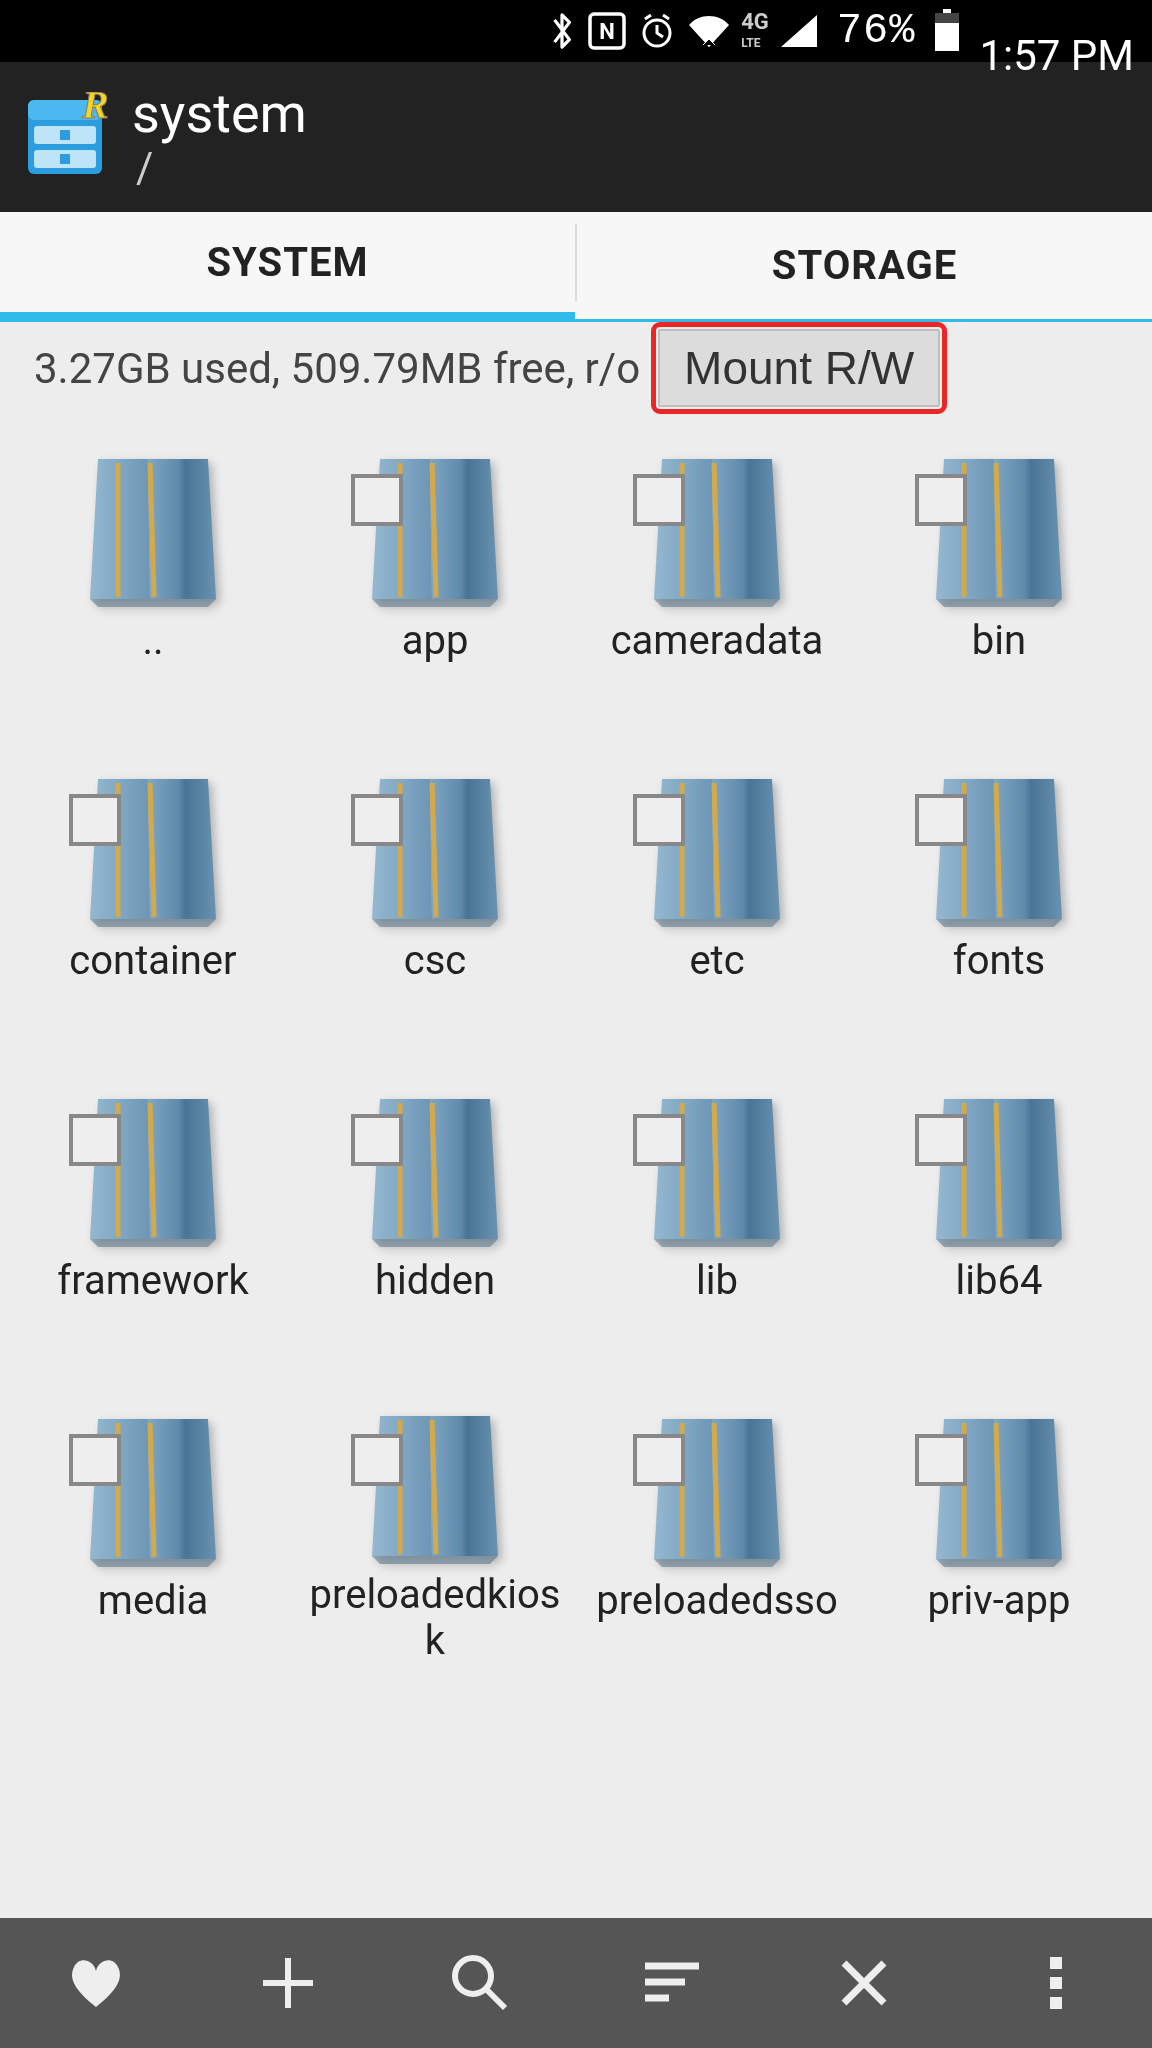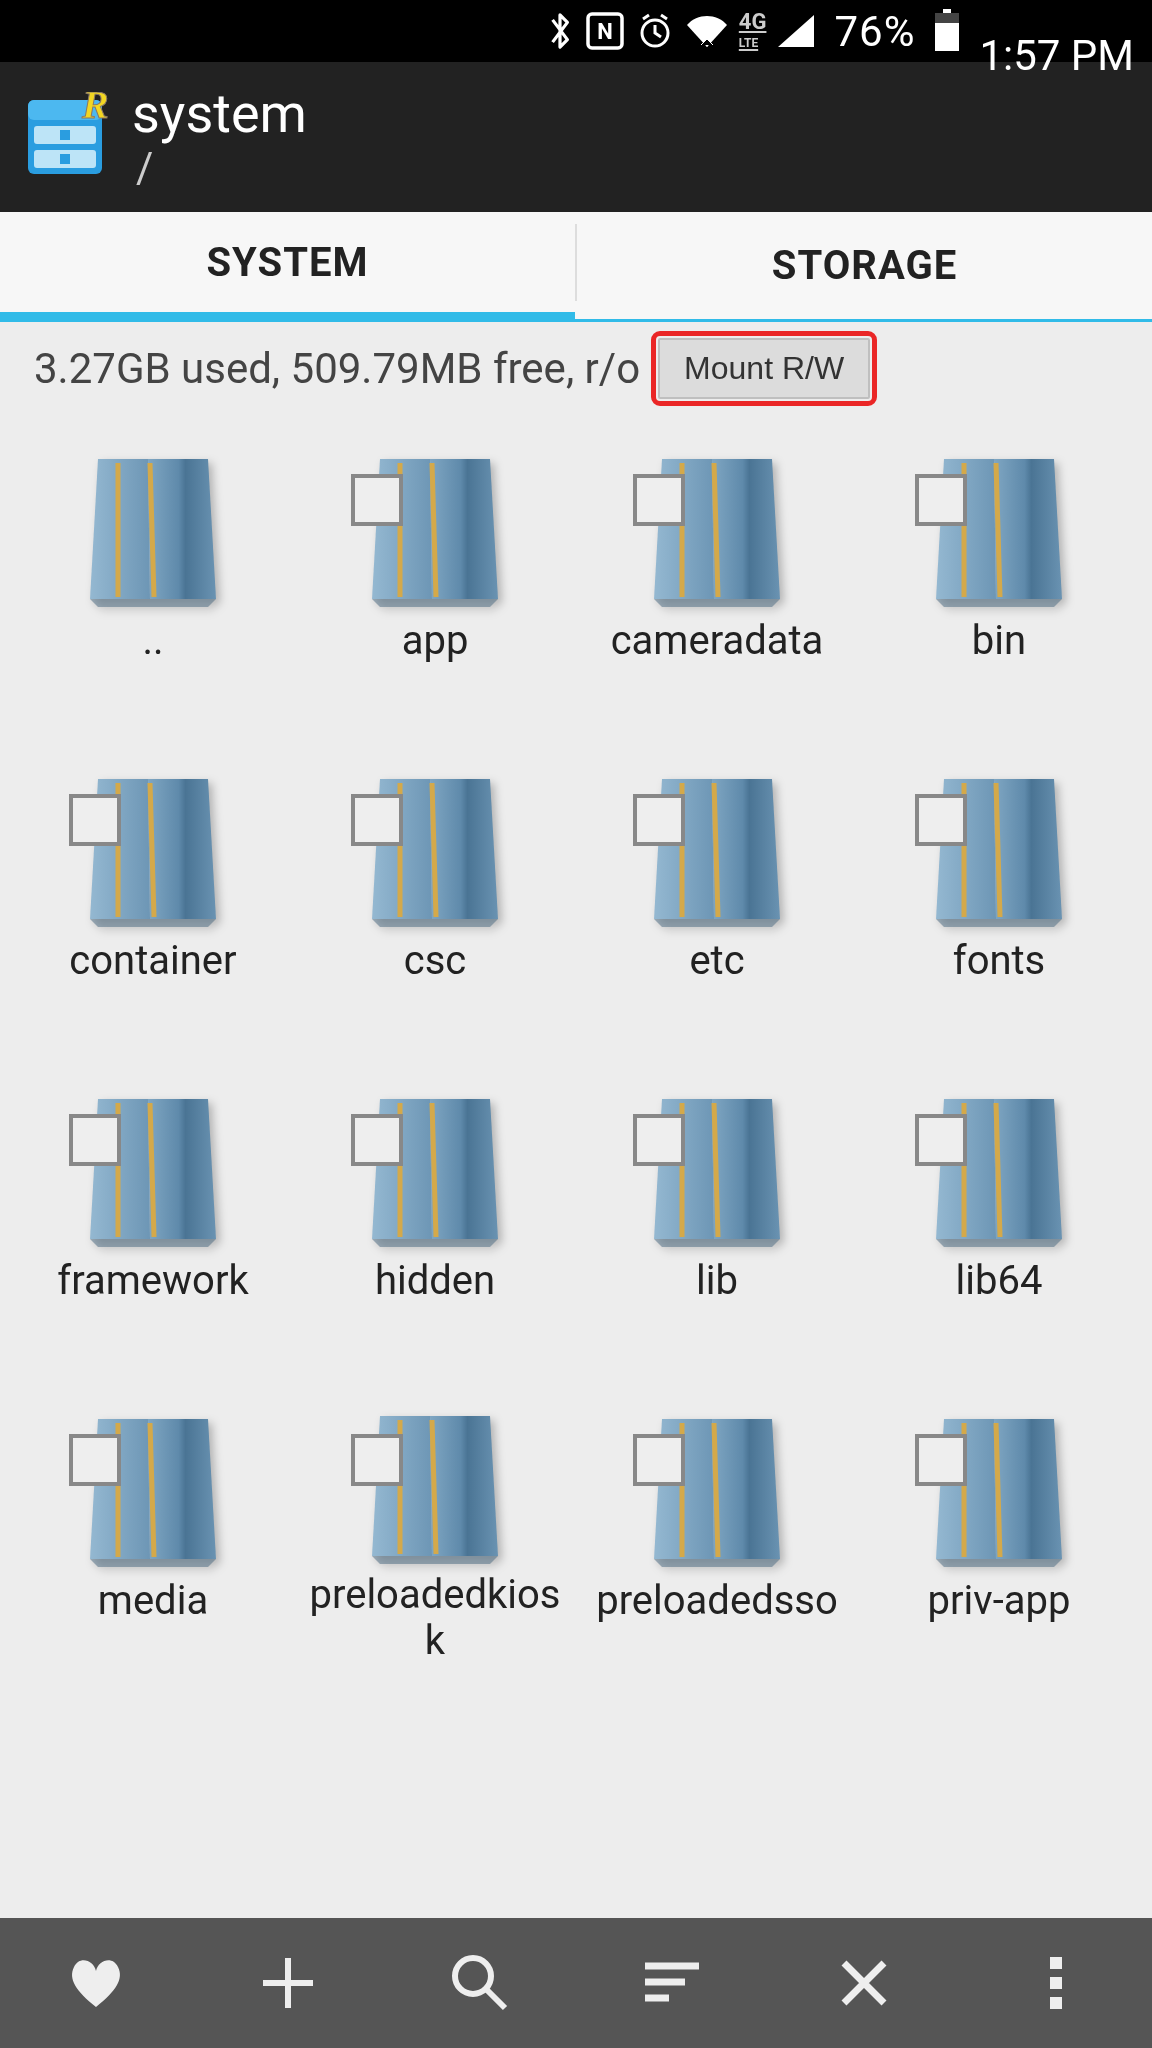--- a/index.html
+++ b/index.html
@@ -1,42 +1,42 @@
 <!DOCTYPE html>
 <html><head>
 <meta charset="utf-8">
 <style>
   * { box-sizing: border-box; margin: 0; padding: 0; }
   html, body { width: 1152px; height: 2048px; font-family: Roboto, Arial, sans-serif; background: #ededed; overflow: hidden; }
   
   
   .status-bar { height: 62px; background: #000; color: #fff; display: flex; align-items: center; justify-content: flex-end; padding: 0 18px; font-size: 38px; gap: 18px; font-weight: 400; }
   .status-icons { display: flex; align-items: center; gap: 10px; }
-  .sb-txt { font-size: 42px; letter-spacing: 1px; }
+  .sb-txt { font-size: 42px; letter-spacing: 1px; font-family: Liberation Mono, monospace; }
   .sb-time { font-size: 42px; margin-top: 48px; }
-  .sb-4g { font-size: 22px; font-weight: bold; line-height: 0.8; text-decoration: underline; }
+  .sb-4g { font-size: 22px; font-weight: bold; line-height: 0.8; }
   
   
   .app-header { height: 150px; background: #222; color: #fff; display: flex; align-items: center; padding: 0 20px; gap: 22px; }
   .app-icon { width: 90px; height: 90px; position: relative; }
   .app-icon svg { width: 100%; height: 100%; }
   .app-title-block { display: flex; flex-direction: column; }
   .app-title { font-size: 54px; font-weight: 400; }
   .app-path { font-size: 42px; color: #ccc; margin-top: -2px; margin-left: 4px; }
   
   
   .tabs { height: 110px; background: #f7f7f7; display: flex; border-bottom: 3px solid #31bbe8; }
   .tab { flex: 1; display: flex; align-items: center; justify-content: center; font-size: 40px; font-weight: 700; color: #222; letter-spacing: 1px; cursor: pointer; }
   .tab.active { border-bottom: 10px solid #31bbe8; margin-bottom: -3px; }
   .tab-sep { width: 2px; background: #ddd; height: 72%; align-self: flex-start; margin-top: 12px; }
   
   
   .status-row { height: 92px; background: #ededed; display: flex; align-items: center; padding: 0 6px 0 6px; gap: 18px; }
   .status-text { font-size: 42px; color: #444; white-space: nowrap; margin-left: 28px; }
-  .mount-btn { background: #dcdcdc; border: 2px solid #bfbfbf; padding: 10px 24px; font-size: 32px; color: #333; cursor: pointer; outline: 5px solid #ea2626; outline-offset: 2px; border-radius: 2px; }
+  .mount-btn { background: #dcdcdc; border: 2px solid #bfbfbf; padding: 10px 24px; font-size: 46px; color: #333; cursor: pointer; outline: 5px solid #ea2626; outline-offset: 2px; border-radius: 2px; }
   
   
   .folder-grid { padding: 30px 12px 0 12px; display: grid; grid-template-columns: repeat(4, 1fr); row-gap: 60px; column-gap: 0; background: #ededed; }
   .folder-item { display: flex; flex-direction: column; align-items: center; height: 260px; cursor: pointer; position: relative; }
   .icon-wrap { position: relative; width: 180px; height: 170px; display: flex; align-items: center; justify-content: center; }
   .checkbox { position: absolute; left: 6px; top: 30px; width: 52px; height: 52px; border: 4px solid #888; background: #eee; z-index: 3; }
   .folder-svg { width: 150px; height: 160px; filter: drop-shadow(4px 4px 4px rgba(0,0,0,0.25)); }
   .folder-label { font-size: 40px; color: #222; text-align: center; line-height: 1.15; margin-top: 4px; max-width: 260px; word-break: break-word; }
   
   

